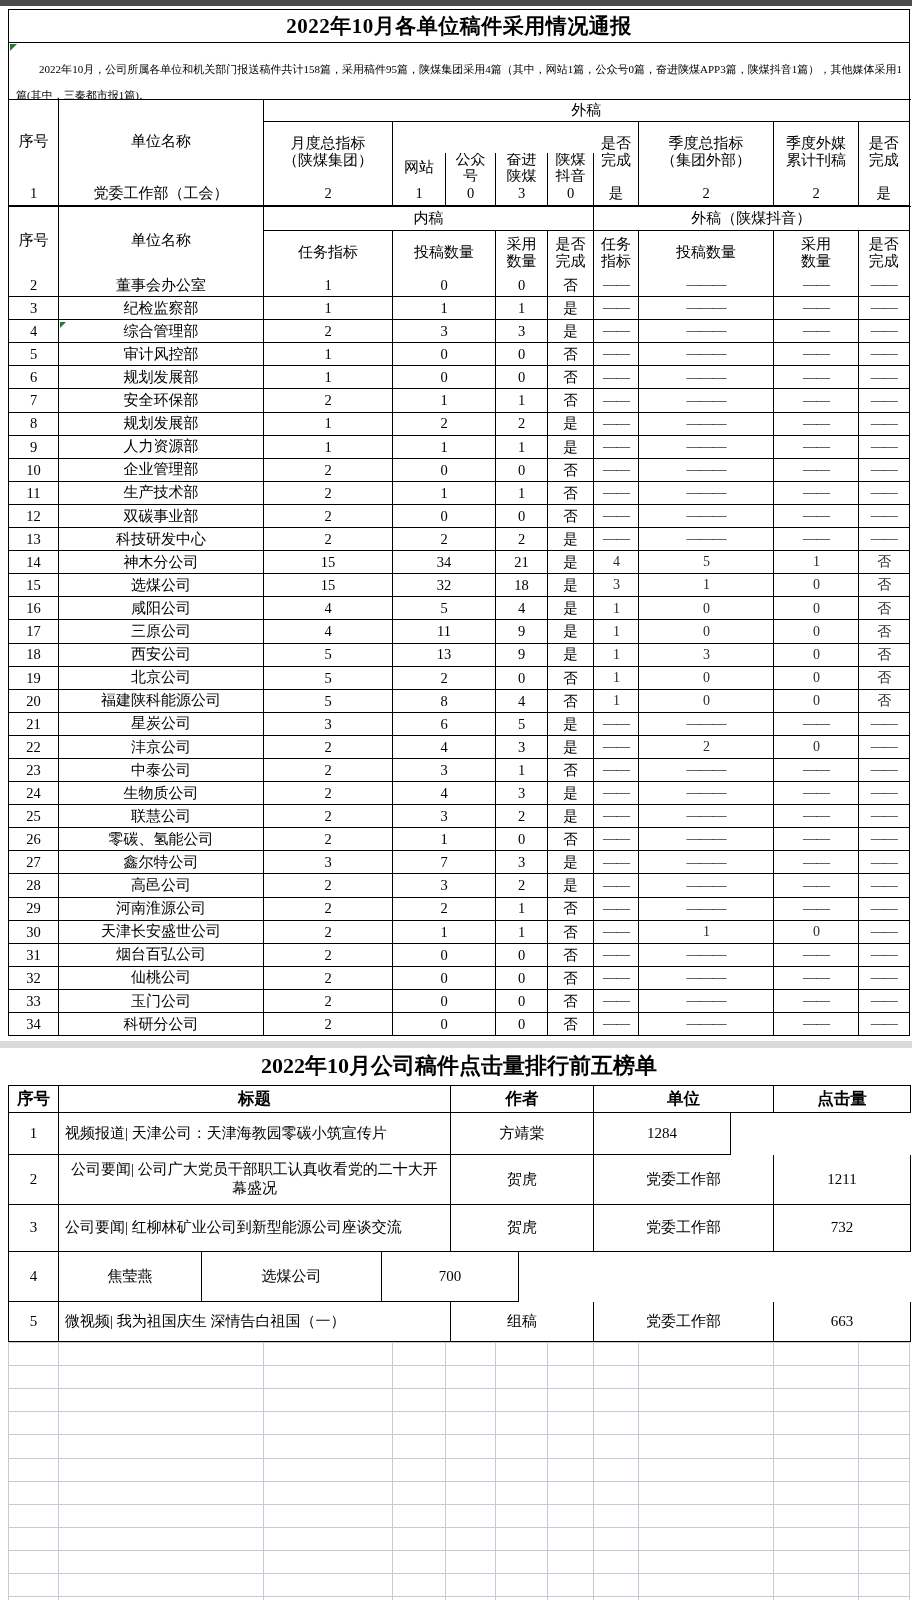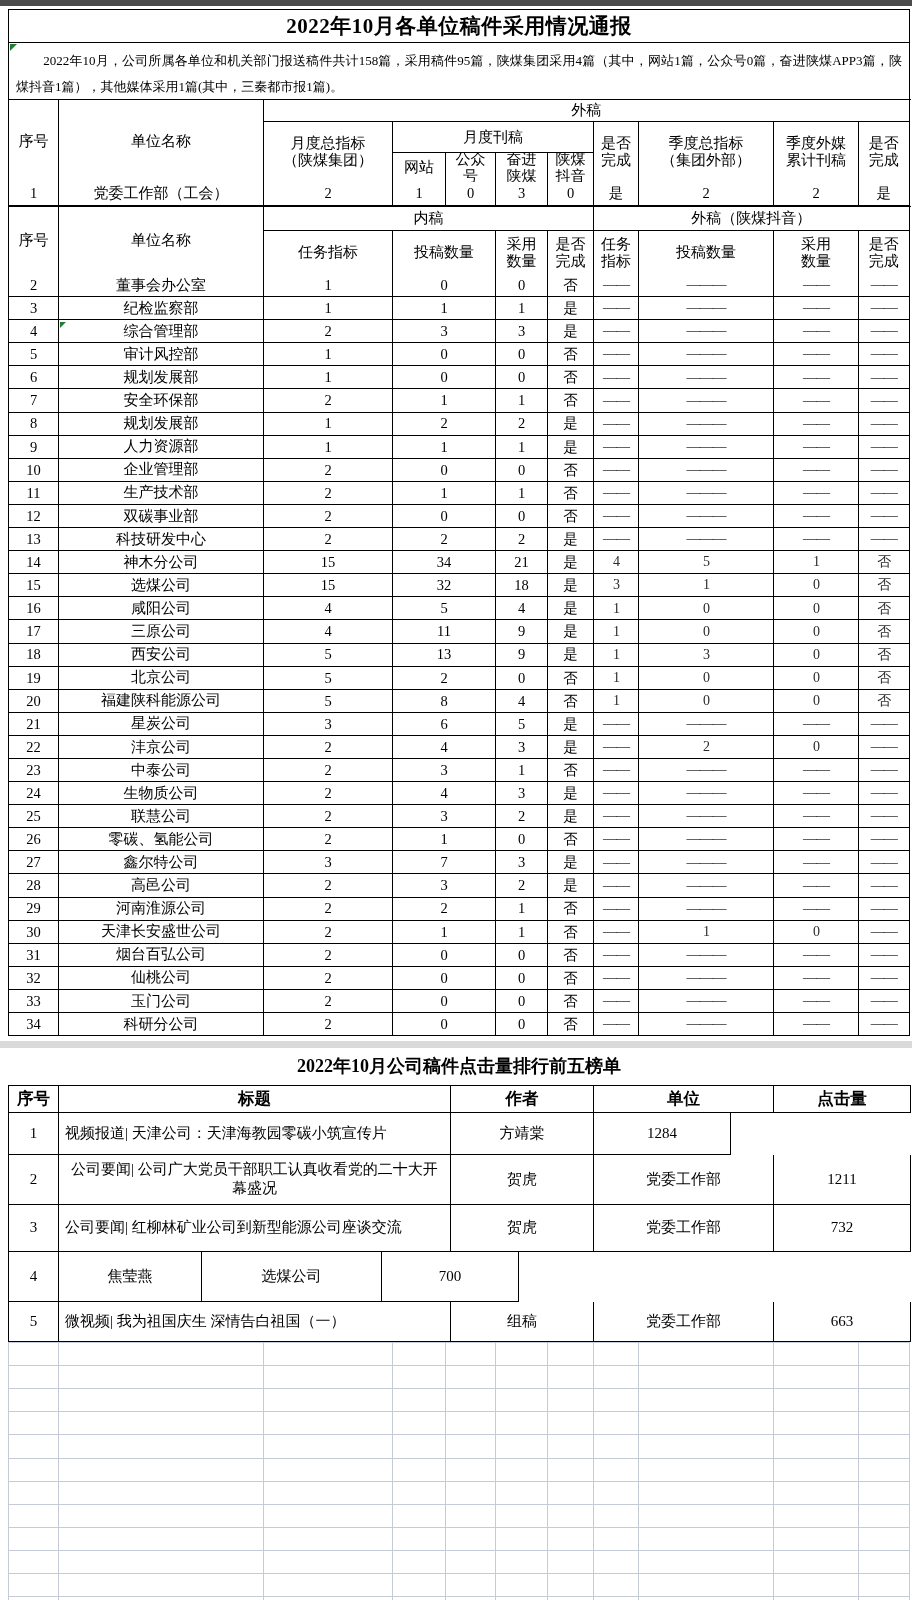--- a/index.html
+++ b/index.html
@@ -8,21 +8,21 @@
     font-family:"Liberation Serif","DejaVu Serif",serif;color:#000;
     overflow:hidden;
   }
   .abs{position:absolute;}
   
   .topbar{left:0;top:0;width:912px;height:6px;background:#4b4b4b;}
   
   .box{border:1.5px solid #000;box-sizing:border-box;background:#fff;}
   .title1{left:8px;top:9px;width:902px;height:34px;display:flex;align-items:center;justify-content:center;
           font-size:21px;font-weight:bold;letter-spacing:.5px;}
-  .intro{left:8px;top:42px;width:902px;height:58px;padding:5px 7px;font-size:13px;line-height:26px;
+  .intro{left:8px;top:42px;width:902px;height:58px;padding:13px 7px;font-size:11px;line-height:26px;
          text-align:justify;text-indent:2.1em;}
   
   .hc,.td{box-sizing:border-box;border-right:1.5px solid #000;border-bottom:1.5px solid #000;
       display:flex;align-items:center;justify-content:center;text-align:center;
       font-size:15px;line-height:1.12;white-space:pre-line;overflow:hidden;background:#fff;}
   
   .t1h{left:8px;top:99px;width:902px;display:grid;box-sizing:content-box;
        grid-template-columns:50px 205px 129px 53px 50px 52px 46px 45px 135px 85px 50.5px;
        grid-template-rows:22px 31px 30px;
        border-left:1.5px solid #000;border-top:1.5px solid #000;}
@@ -37,21 +37,21 @@
   .td{flex:0 0 auto;height:100%;font-size:14.5px;}
   .name{font-size:15px;}
   .cw0{width:50px}.cw1{width:205px}.cw2{width:129px}.cw3{width:53px}.cw4{width:50px}
   .cw5{width:52px}.cw6{width:46px}.cw7{width:45px}.cw8{width:135px}.cw9{width:85px}.cw10{width:50.5px}
   .cw45{width:103px}
   .dash{color:#2b2b2b;letter-spacing:-1px;font-size:14px;}
   
   .grayband{left:0;top:1041px;width:912px;height:7px;background:#dadada;}
   
   .title2{left:8px;top:1050px;width:902px;height:32px;display:flex;align-items:center;justify-content:center;
-          font-size:18px;font-weight:bold;}
+          font-size:22px;font-weight:bold;}
   .t3{left:8px;top:1085px;width:902px;border-left:1.5px solid #000;border-top:1.5px solid #000;}
   .t3 .r{height:27px;}
   .t3 .hc{font-size:16.5px;font-weight:bold;flex:0 0 auto;height:100%;}
   .t3rows{left:8px;top:1112.5px;width:902px;border-left:1.5px solid #000;}
   .t3rows .r:nth-child(1){height:42px}
   .t3rows .r:nth-child(2){height:50px}
   .t3rows .r:nth-child(3){height:47px}
   .t3rows .r:nth-child(4){height:50px}
   .t3rows .r:nth-child(5){height:40px}
   .rw0{width:50px}.rw1{width:392px}.rw2{width:143px}.rw3{width:180px}.rw4{width:137px}
@@ -73,21 +73,20 @@
 
 <div class="abs box intro">2022年10月，公司所属各单位和机关部门报送稿件共计158篇，采用稿件95篇，陕煤集团采用4篇（其中，网站1篇，公众号0篇，奋进陕煤APP3篇，陕煤抖音1篇），其他媒体采用1篇(其中，三秦都市报1篇)。</div>
 <div class="abs tri" style="left:9.5px;top:43.5px;"></div>
 
 <div class="abs t1h">
   <div class="hc" style="grid-column:1;grid-row:1/4">序号</div>
   <div class="hc" style="grid-column:2;grid-row:1/4">单位名称</div>
   <div class="hc" style="grid-column:3/12;grid-row:1">外稿</div>
   <div class="hc" style="grid-column:3;grid-row:2/4">月度总指标
 （陕煤集团）</div>
-  <div class="hc" style="grid-column:4/8;grid-row:2">月度刊稿</div>
   <div class="hc" style="grid-column:8;grid-row:2/4">是否
 完成</div>
   <div class="hc" style="grid-column:9;grid-row:2/4">季度总指标
 （集团外部）</div>
   <div class="hc" style="grid-column:10;grid-row:2/4">季度外媒
 累计刊稿</div>
   <div class="hc" style="grid-column:11;grid-row:2/4">是否
 完成</div>
   <div class="hc" style="grid-column:4;grid-row:3">网站</div>
   <div class="hc" style="grid-column:5;grid-row:3">公众

